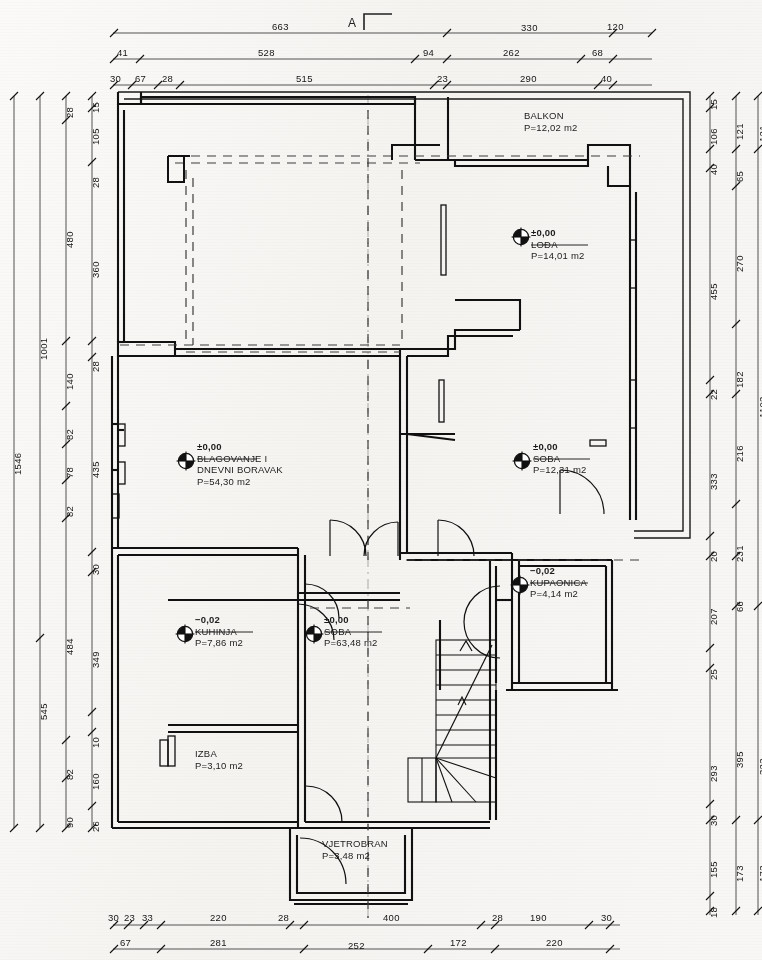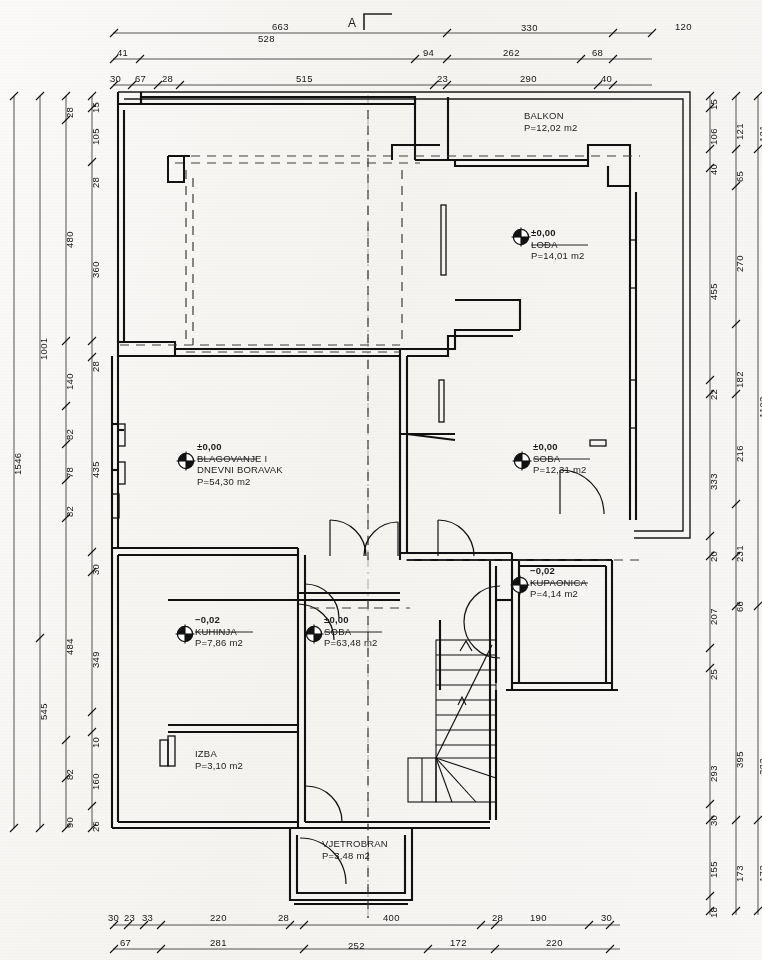--- a/index.html
+++ b/index.html
@@ -439,24 +439,24 @@
 
 <div class="roomlabel" style="left:322px;top:838px;">
   <span class="nm">VJETROBRAN</span>
   <span class="ar">P=3,48 m2</span>
 </div>
 
 <div class="secmark" style="left:348px;top:16px;">A</div>
 
 <div class="dimtxt" style="left:272px;top:21px;">663</div>
 <div class="dimtxt" style="left:521px;top:22px;">330</div>
-<div class="dimtxt" style="left:675px;top:21px;text-align:center;">120</div>
+<div class="dimtxt" style="left:607px;top:21px;text-align:center;">120</div>
 
 <div class="dimtxt" style="left:117px;top:47px;">41</div>
-<div class="dimtxt" style="left:258px;top:33px;">528</div>
+<div class="dimtxt" style="left:258px;top:47px;">528</div>
 <div class="dimtxt" style="left:423px;top:47px;">94</div>
 <div class="dimtxt" style="left:503px;top:47px;">262</div>
 <div class="dimtxt" style="left:592px;top:47px;">68</div>
 
 <div class="dimtxt" style="left:110px;top:73px;">30</div>
 <div class="dimtxt" style="left:135px;top:73px;">67</div>
 <div class="dimtxt" style="left:162px;top:73px;">28</div>
 <div class="dimtxt" style="left:296px;top:73px;">515</div>
 <div class="dimtxt" style="left:437px;top:73px;">23</div>
 <div class="dimtxt" style="left:520px;top:73px;">290</div>

